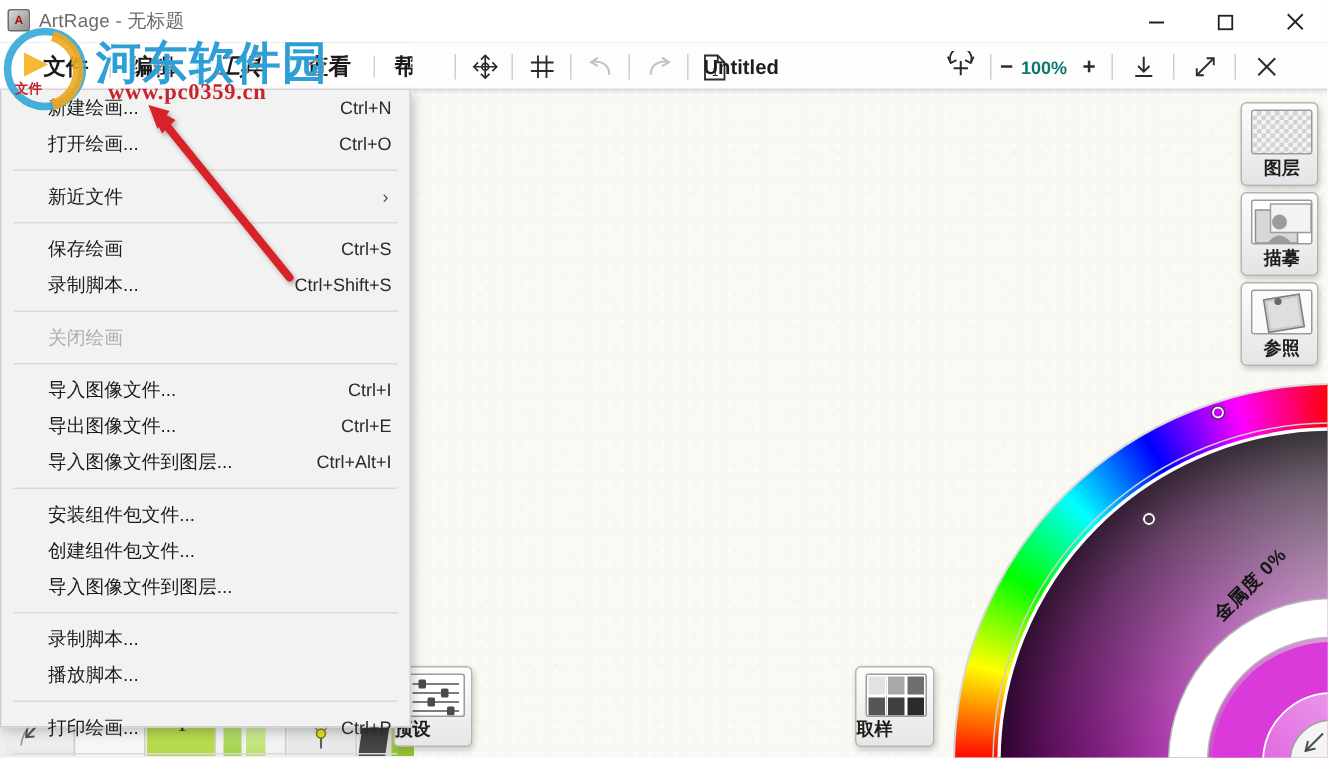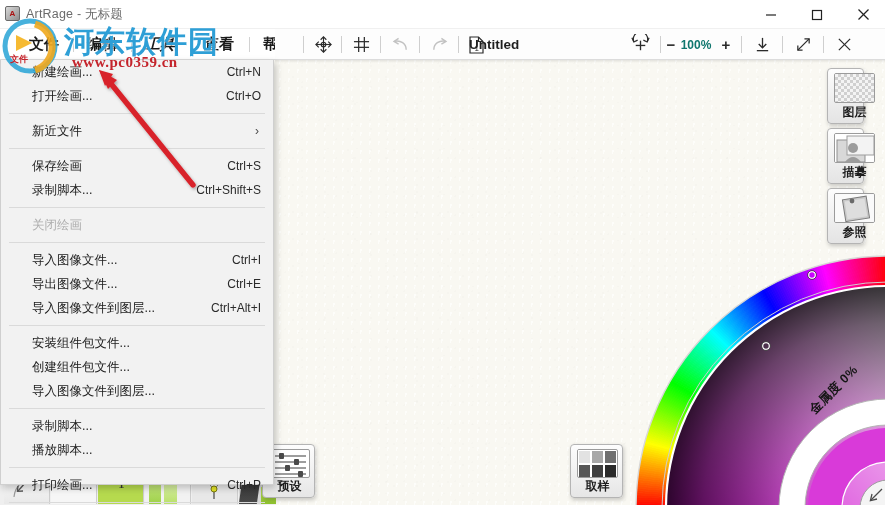--- a/index.html
+++ b/index.html
@@ -131,21 +131,21 @@
   }
   #wm-url{
     position:absolute; left:72px; top:46px;
     font-size:15px; font-weight:bold; color:#c4242c;
     letter-spacing:.5px; font-family:"Liberation Serif", serif;
   }
   #wm-logo{ position:absolute; left:2px; top:10px; width:66px; height:56px; }
 
   
   .side-btn{
-    position:absolute; left:827px; width:37px; height:56px;
+    position:absolute; left:827px; width:52px; height:56px;
     background:linear-gradient(180deg,#fdfdfd,#e4e4e4);
     border:1px solid #b4b4b4; border-radius:4px;
     box-shadow:1px 2px 4px rgba(0,0,0,.20);
     z-index:20;
   }
   .side-btn .sb-thumb{
     position:absolute; left:6px; top:4px; width:41px; height:30px;
     border:1px solid #9b9b9b; border-radius:2px; overflow:hidden;
     background:#fff;
   }
@@ -171,21 +171,21 @@
     background:linear-gradient(180deg,#fdfdfd,#e6e6e6);
     border:1px solid #b4b4b4; border-radius:4px;
     box-shadow:1px 2px 4px rgba(0,0,0,.20);
     z-index:20;
   }
   .bot-btn .bb-thumb{
     position:absolute; left:6px; top:4px; width:41px; height:29px;
     border:1px solid #9b9b9b; border-radius:2px; overflow:hidden; background:#fff;
   }
   .bot-btn .bb-label{
-    position:absolute; left:0; bottom:2px; width:53px; text-align:center;
+    position:absolute; left:0; bottom:2px; width:53px; text-align:left;
     font-size:12px; font-weight:bold; color:#1d1d1d;
   }
   #bb-preset{ left:262px; top:444px; }
   #bb-sample{ left:570px; top:444px; }
 
   
   #toolstrip{
     position:absolute; left:0; top:470px; width:276px; height:35px;
     background:#efefef; border-top:1px solid #bdbdbd; z-index:10;
     overflow:hidden;

